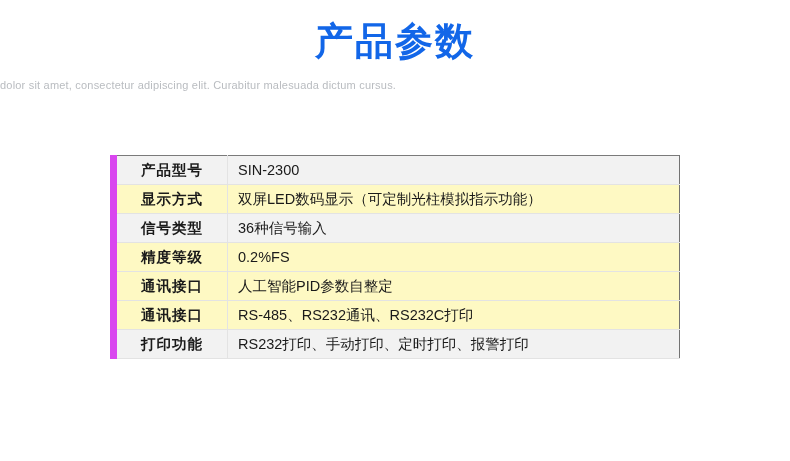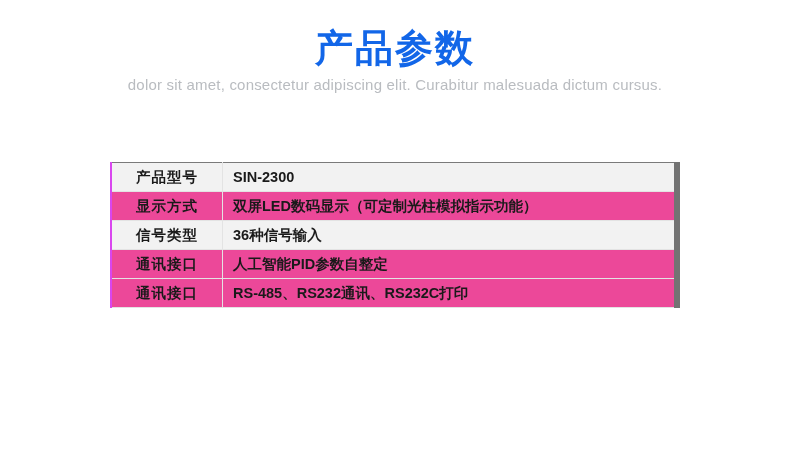--- a/index.html
+++ b/index.html
@@ -18,29 +18,29 @@
     width: 790px;
     height: 461px;
     background: #ffffff;
   }
   .title {
     text-align: center;
     font-size: 38px;
     font-weight: bold;
     color: #1266e8;
     letter-spacing: 2px;
-    margin-top: 25px;
+    margin-top: 18px;
     line-height: 46px;
   }
   .subtitle {
-    text-align: center;
-    font-size: 15px;
+    text-align: left;
+    font-size: 11px;
     color: #b9bcc0;
     line-height: 15px;
-    margin-top: 6px;
+    margin-top: 14px;
     letter-spacing: 0.2px;
   }
   .spec-table-wrap {
     position: absolute;
     left: 110px;
     top: 137px;
     width: 570px;
   }
   table.spec {
     border-collapse: collapse;
@@ -57,34 +57,34 @@
     color: #1a1a1a;
     vertical-align: middle;
     white-space: nowrap;
     overflow: hidden;
   }
   table.spec td.label {
     width: 110px;
     text-align: center;
     font-weight: bold;
     letter-spacing: 1px;
-    border-left: 2px solid #d946ef;
+    border-left: 7px solid #d946ef;
     border-right: 1px solid #e3e3e3;
   }
   table.spec td.value {
     padding-left: 10px;
     text-align: left;
-    font-weight: bold;
-    border-right: 6px solid #737373;
+    font-weight: normal;
+    border-right: 1px solid #737373;
   }
   table.spec tr.odd td {
     background: #f2f2f2;
   }
   table.spec tr.even td {
-    background: #ec4899;
+    background: #fef9c3;
   }
   table.spec tr.first td {
     border-top: 1px solid #7a7a7a;
   }
   table.spec tr.last td {
     border-bottom: 1px solid #7a7a7a;
   }
 </style>
 </head>
 <body>
@@ -106,24 +106,32 @@
         </tr>
         <tr class="even">
           <td class="label">显示方式</td>
           <td class="value">双屏LED数码显示（可定制光柱模拟指示功能）</td>
         </tr>
         <tr class="odd">
           <td class="label">信号类型</td>
           <td class="value">36种信号输入</td>
         </tr>
         <tr class="even">
+          <td class="label">精度等级</td>
+          <td class="value">0.2%FS</td>
+        </tr>
+        <tr class="even">
           <td class="label">通讯接口</td>
           <td class="value">人工智能PID参数自整定</td>
         </tr>
         <tr class="even">
           <td class="label">通讯接口</td>
           <td class="value">RS-485、RS232通讯、RS232C打印</td>
+        </tr>
+        <tr class="odd">
+          <td class="label">打印功能</td>
+          <td class="value">RS232打印、手动打印、定时打印、报警打印</td>
         </tr>
       </tbody>
     </table>
   </div>
 
 </div>
 
 </body></html>

